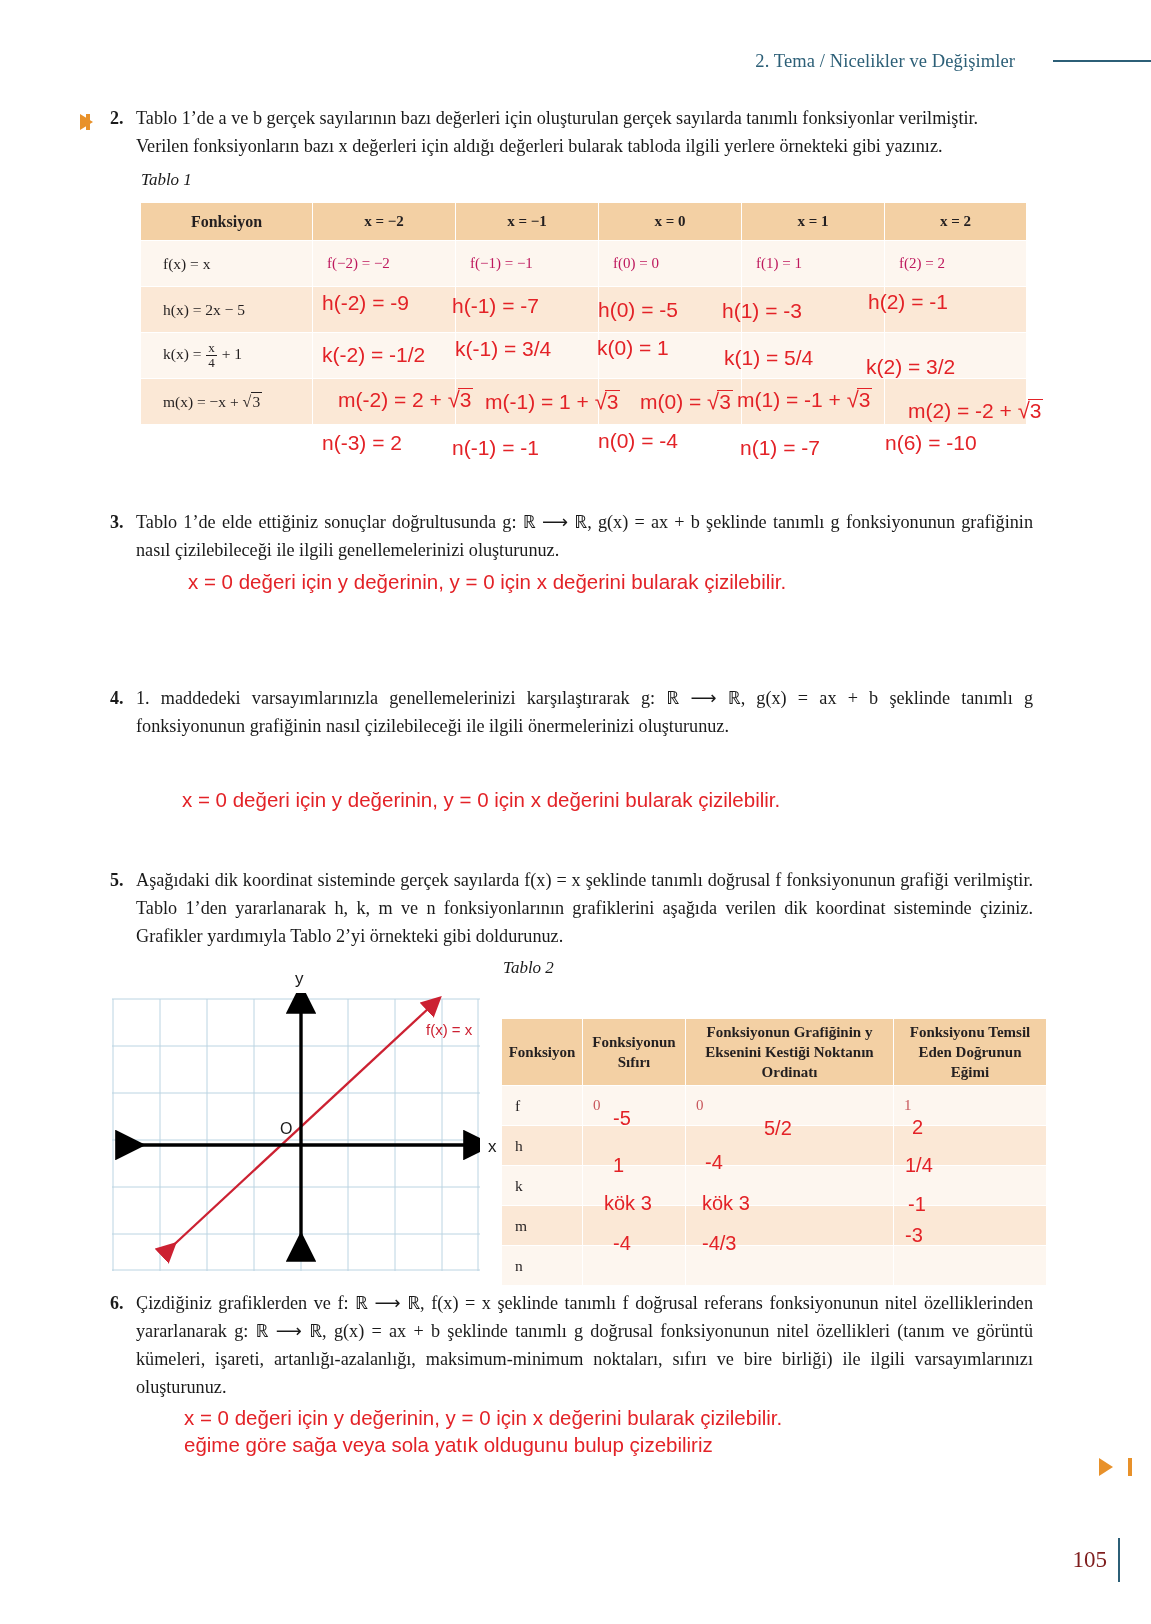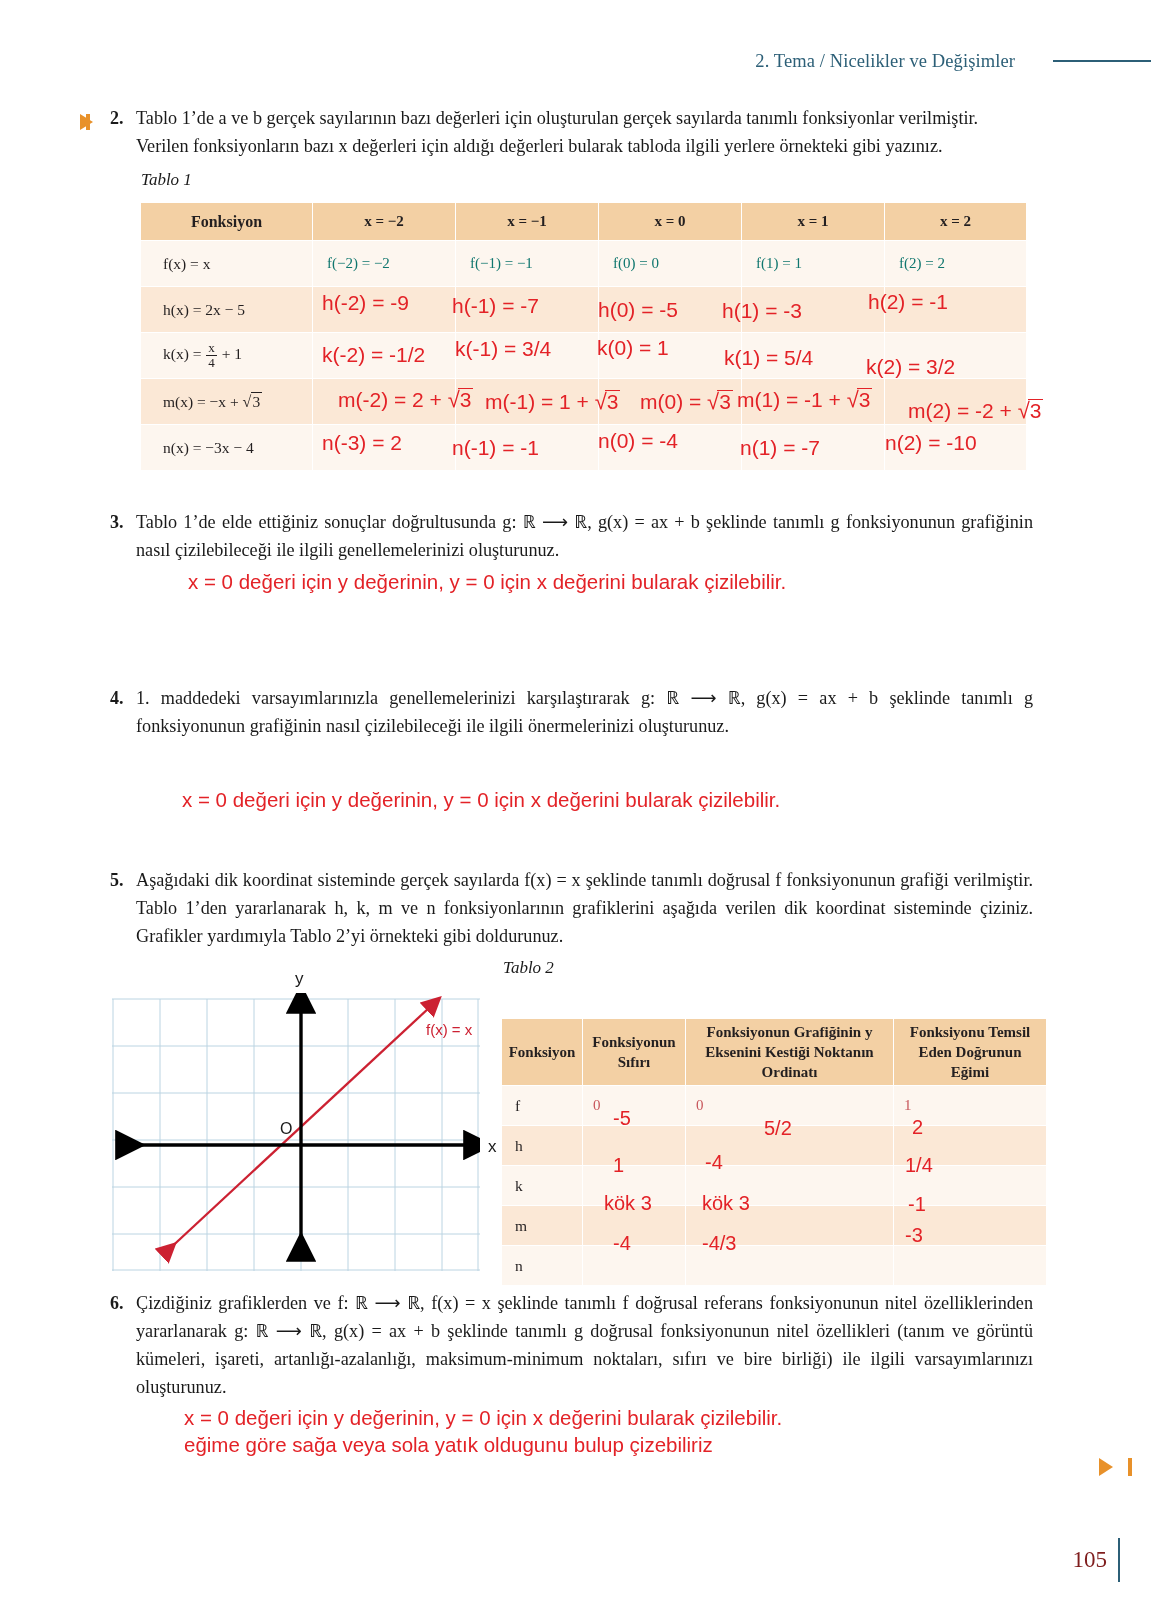--- a/index.html
+++ b/index.html
@@ -115,21 +115,21 @@
   #table1 tbody tr:nth-child(odd) td{ background:#FDF6EF; }
   #table1 tbody tr:nth-child(even) td{ background:#FBE8D6; }
   #table1 td.fn-cell{
     text-align:left;
     padding-left:22px;
     color:#231f20;
   }
   #table1 td.val-cell{
     text-align:left;
     padding-left:14px;
-    color:#0f766e;
+    color:#be185d;
     font-size:15px;
   }
   .frac{
     display:inline-block;
     vertical-align:middle;
     text-align:center;
     font-size:13px;
     line-height:1.05;
     margin:0 1px;
   }
@@ -313,28 +313,20 @@
       <td class="fn-cell">
         <span>m(x) = −x + </span><span class="sqrt-wrap"><span class="rad">√</span><span class="radicand">3</span></span>
       </td>
       <td class="val-cell"></td>
       <td class="val-cell"></td>
       <td class="val-cell"></td>
       <td class="val-cell"></td>
       <td class="val-cell"></td>
     </tr>
 
-    <tr>
-      <td class="fn-cell">n(x) = −3x − 4</td>
-      <td class="val-cell"></td>
-      <td class="val-cell"></td>
-      <td class="val-cell"></td>
-      <td class="val-cell"></td>
-      <td class="val-cell"></td>
-    </tr>
   </tbody>
 </table>
 
 <div class="hw" style="left:322px; top:292px;text-align:center;">h(-2) = -9</div>
 <div class="hw" style="left:452px; top:295px;">h(-1) = -7</div>
 <div class="hw" style="left:598px; top:299px;">h(0) = -5</div>
 <div class="hw" style="left:722px; top:300px;">h(1) = -3</div>
 <div class="hw" style="left:868px; top:291px;">h(2) = -1</div>
 
 <div class="hw" style="left:322px; top:344px;">k(-2) = -1/2</div>
@@ -346,21 +338,21 @@
 <div class="hw" style="left:322px; top:388px;margin-left:16px;">m(-2) = 2 +&nbsp;<span class="rt"><span class="rsym">√</span><span class="rnum">3</span></span></div>
 <div class="hw" style="left:485px; top:390px;">m(-1) = 1 +&nbsp;<span class="rt"><span class="rsym">√</span><span class="rnum">3</span></span></div>
 <div class="hw" style="left:640px; top:390px;">m(0) =&nbsp;<span class="rt"><span class="rsym">√</span><span class="rnum">3</span></span></div>
 <div class="hw" style="left:737px; top:388px;">m(1) = -1 +&nbsp;<span class="rt"><span class="rsym">√</span><span class="rnum">3</span></span></div>
 <div class="hw" style="left:908px; top:399px;">m(2) = -2 +&nbsp;<span class="rt"><span class="rsym">√</span><span class="rnum">3</span></span></div>
 
 <div class="hw" style="left:322px; top:432px;">n(-3) = 2</div>
 <div class="hw" style="left:452px; top:437px;">n(-1) = -1</div>
 <div class="hw" style="left:598px; top:430px;">n(0) = -4</div>
 <div class="hw" style="left:740px; top:437px;">n(1) = -7</div>
-<div class="hw" style="left:885px; top:432px;">n(2) = -10</div>
+<div class="hw" style="left:885px; top:432px;">n(6) = -10</div>
 
 <div class="q" style="left:110px; top:508px; width:925px;">
   <div class="q-num">3.</div>
   <div class="q-body" style="width:897px;">Tablo 1’de elde ettiğiniz sonuçlar doğrultusunda g: ℝ ⟶ ℝ, g(x) = ax + b şeklinde tanımlı g fonksiyonunun grafiğinin nasıl çizilebileceği ile ilgili genellemelerinizi oluşturunuz.</div>
 </div>
 <div class="answer" style="left:188px; top:568px;">x = 0 değeri için y değerinin, y = 0 için x değerini bularak çizilebilir.</div>
 
 <div class="q" style="left:110px; top:684px; width:925px;">
   <div class="q-num">4.</div>
   <div class="q-body" style="width:897px;">1. maddedeki varsayımlarınızla genellemelerinizi karşılaştırarak  g: ℝ ⟶ ℝ, g(x) = ax + b şeklinde tanımlı g fonksiyonunun grafiğinin nasıl çizilebileceği ile ilgili önermelerinizi oluşturunuz.</div>

